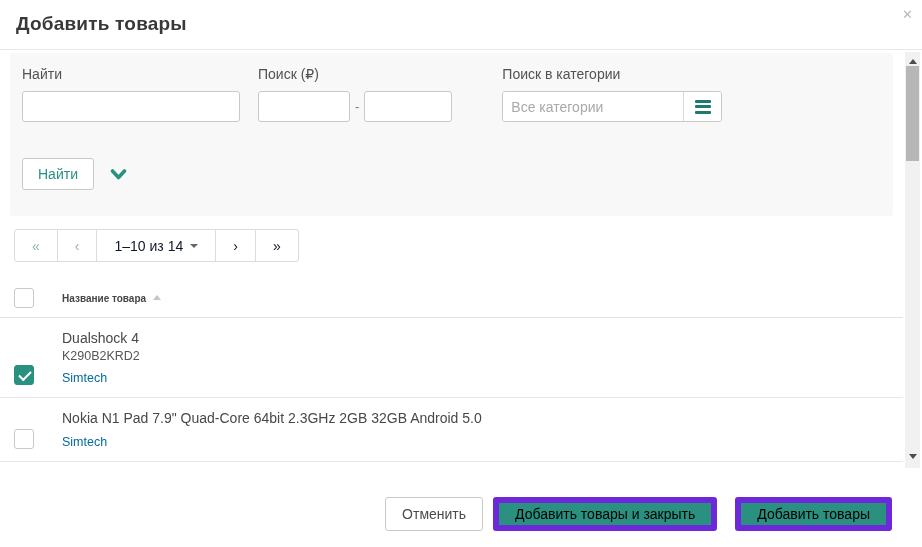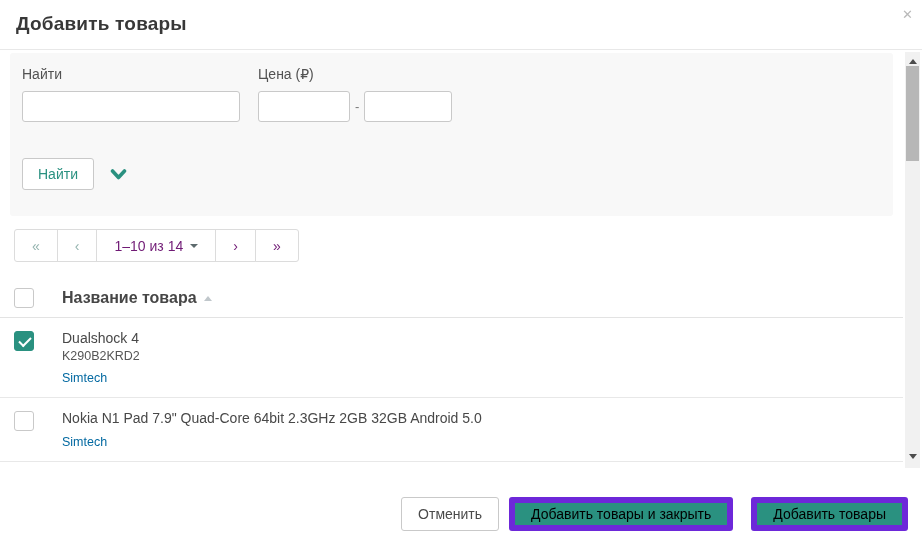--- a/index.html
+++ b/index.html
@@ -98,21 +98,21 @@
   .pagination {
     margin: 13px 0 0 14px;
     display: inline-flex;
   }
   .page-btn {
     height: 33px; background: #fff;
     border: 1px solid #dcdcdc;
     margin-left: -1px;
     display: inline-flex; align-items: center; justify-content: center;
     font-size: 14px; cursor: pointer; font-family: inherit;
-    color: #701a75; padding: 0 17px;
+    color: #0f172a; padding: 0 17px;
   }
   .page-btn:first-child { border-radius: 3px 0 0 3px; margin-left: 0; }
   .page-btn:last-child  { border-radius: 0 3px 3px 0; }
   .page-btn.muted { color: #93b3ae; }
   .page-btn .caret {
     margin-left: 7px;
     width: 0; height: 0;
     border-left: 4px solid transparent;
     border-right: 4px solid transparent;
     border-top: 4px solid #5d6a6d;
@@ -133,31 +133,31 @@
     position: relative;
   }
   .checkbox.checked { background: #2a9180; border-color: #2a9180; }
   .checkbox.checked::after {
     content: "";
     position: absolute; left: 4px; top: 5px;
     width: 10px; height: 5px;
     border-left: 2.5px solid #fff; border-bottom: 2.5px solid #fff;
     transform: rotate(-45deg);
   }
-  .col-name { margin-left: 28px; font-size: 16px; font-weight: bold; color: #464646; }
+  .col-name { margin-left: 28px; font-size: 10px; font-weight: bold; color: #464646; }
   .sort-asc {
     display: inline-block; margin-left: 7px;
     width: 0; height: 0;
     border-left: 4px solid transparent;
     border-right: 4px solid transparent;
     border-bottom: 5px solid #c0c7cb;
     vertical-align: 2px;
   }
   .prow {
-    display: flex; align-items: flex-start;
+    display: flex; align-items: flex-end;
     padding: 12px 19px 12px 14px;
     border-bottom: 1px solid #e8e8e8;
     margin-right: 19px;
     cursor: pointer;
   }
   .prow .checkbox { margin-top: 1px; }
   .pinfo { margin-left: 28px; }
   .pname { font-size: 14px; color: #484848; line-height: 17px; }
   .pcode { font-size: 12.5px; color: #555; margin-top: 2px; }
   .pvendor { font-size: 12.5px; color: #0369a1; margin-top: 8px; }
@@ -191,21 +191,21 @@
     background: #b7b7b7;
     cursor: pointer;
   }
 
   
   .modal-footer {
     position: absolute; left: 0; right: 0; bottom: 0;
     height: 67px;
     background: #fff;
     display: flex; align-items: center; justify-content: flex-end;
-    padding-right: 14px;
+    padding-right: 30px;
   }
   .btn {
     height: 34px; border-radius: 3px;
     font-size: 14px; font-family: inherit; cursor: pointer;
     padding: 0 16px;
   }
   .btn-cancel {
     background: #fff; border: 1px solid #c9c9c9; color: #4a4a4a;
     margin-right: 10px;
   }
@@ -226,25 +226,38 @@
   </div>
 
   
   <div class="search-panel">
     <div class="fields-row">
       <div class="field field-find">
         <label>Найти</label>
         <input class="txt-input" type="text" style="">
       </div>
       <div class="field field-price">
-        <label>Цена (₽)</label>
+        <label>Поиск (₽)</label>
         <div class="price-inputs">
           <input class="txt-input price-from" type="text" style="">
           <span class="price-dash">-</span>
           <input class="txt-input price-to" type="text" style="">
+        </div>
+      </div>
+      <div class="field field-category">
+        <label>Поиск в категории</label>
+        <div class="input-group">
+          <input class="txt-input" type="text" placeholder="Все категории" style="">
+          <button class="cat-btn">
+            <span class="hamburger">
+                <i></i>
+                <i></i>
+                <i></i>
+              </span>
+          </button>
         </div>
       </div>
     </div>
     <div class="search-actions">
       <button class="btn-find">Найти</button>
       <span class="adv-chevron">
         <svg width="17" height="13" viewBox="0 0 17 13">
           <polyline points="2.5,3 8.5,9.5 14.5,3" fill="none" stroke="#2a9180" stroke-width="3.6" stroke-linecap="round" stroke-linejoin="round"></polyline>
         </svg>
       </span>

